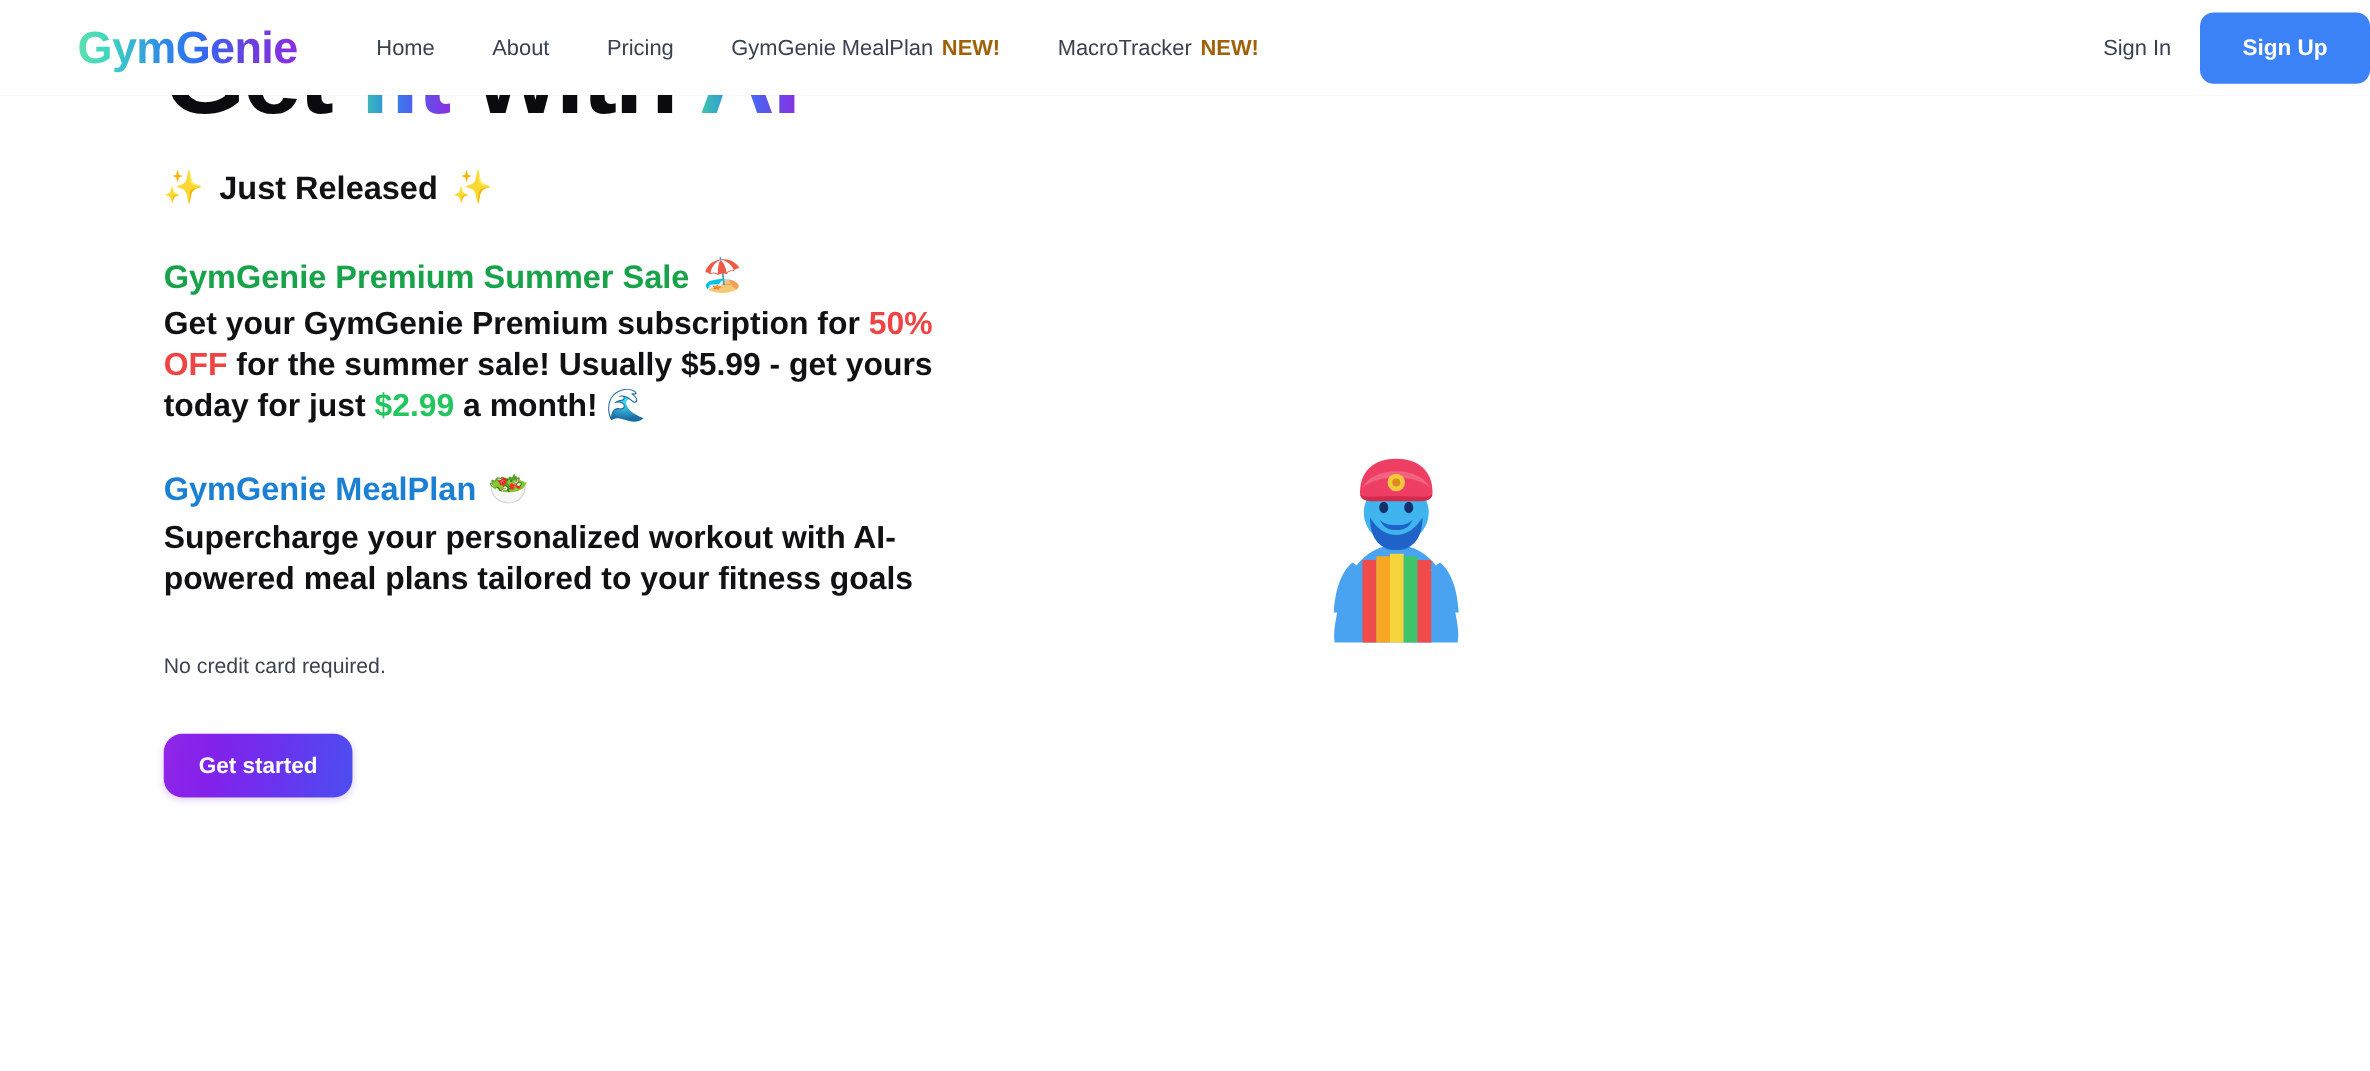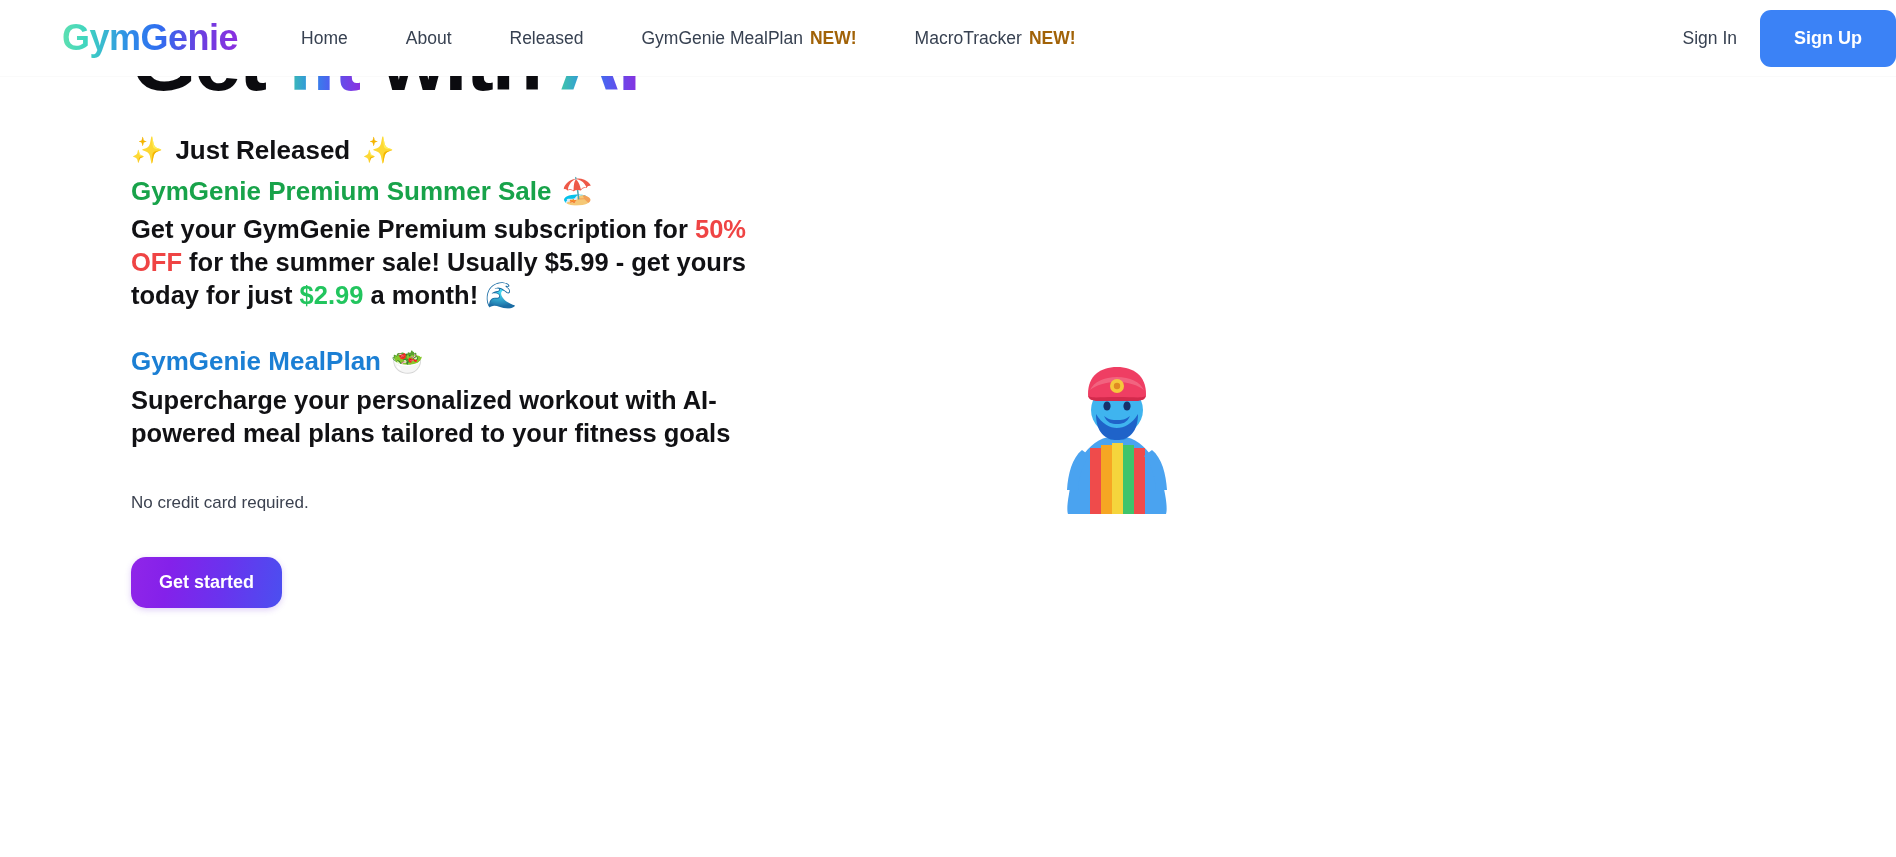--- a/index.html
+++ b/index.html
@@ -37,21 +37,21 @@
     color: transparent;
     -webkit-text-fill-color: transparent;
     white-space: nowrap;
     cursor: pointer;
   }
 
   .nav-links {
     display: flex;
     align-items: center;
     margin-left: 42px;
-    gap: 16px;
+    gap: 4px;
   }
 
   .nav-link {
     font-size: 17.5px;
     color: #374151;
     padding: 6px 21px;
     white-space: nowrap;
     cursor: pointer;
     font-weight: 400;
   }
@@ -146,21 +146,21 @@
     margin-top: 28px;
     font-size: 26px;
     font-weight: 700;
     color: #111114;
     display: flex;
     align-items: center;
     gap: 12px;
   }
 
   .promo-block {
-    margin-top: 10px;
+    margin-top: 40px;
     width: 640px;
   }
 
   .promo-heading {
     font-size: 26px;
     font-weight: 800;
     color: #18a34a;
     line-height: 1.2;
     display: flex;
     align-items: center;
@@ -231,21 +231,21 @@
   <div class="brand">GymGenie</div>
 
   <nav class="nav-links">
     <div class="nav-link">
       <span>Home</span>
     </div>
     <div class="nav-link">
       <span>About</span>
     </div>
     <div class="nav-link">
-      <span>Released</span>
+      <span>Pricing</span>
     </div>
     <div class="nav-link">
       <span>GymGenie MealPlan</span><span class="new-badge">NEW!</span>
     </div>
     <div class="nav-link">
       <span>MacroTracker</span><span class="new-badge">NEW!</span>
     </div>
   </nav>
 
   <div class="nav-right">

